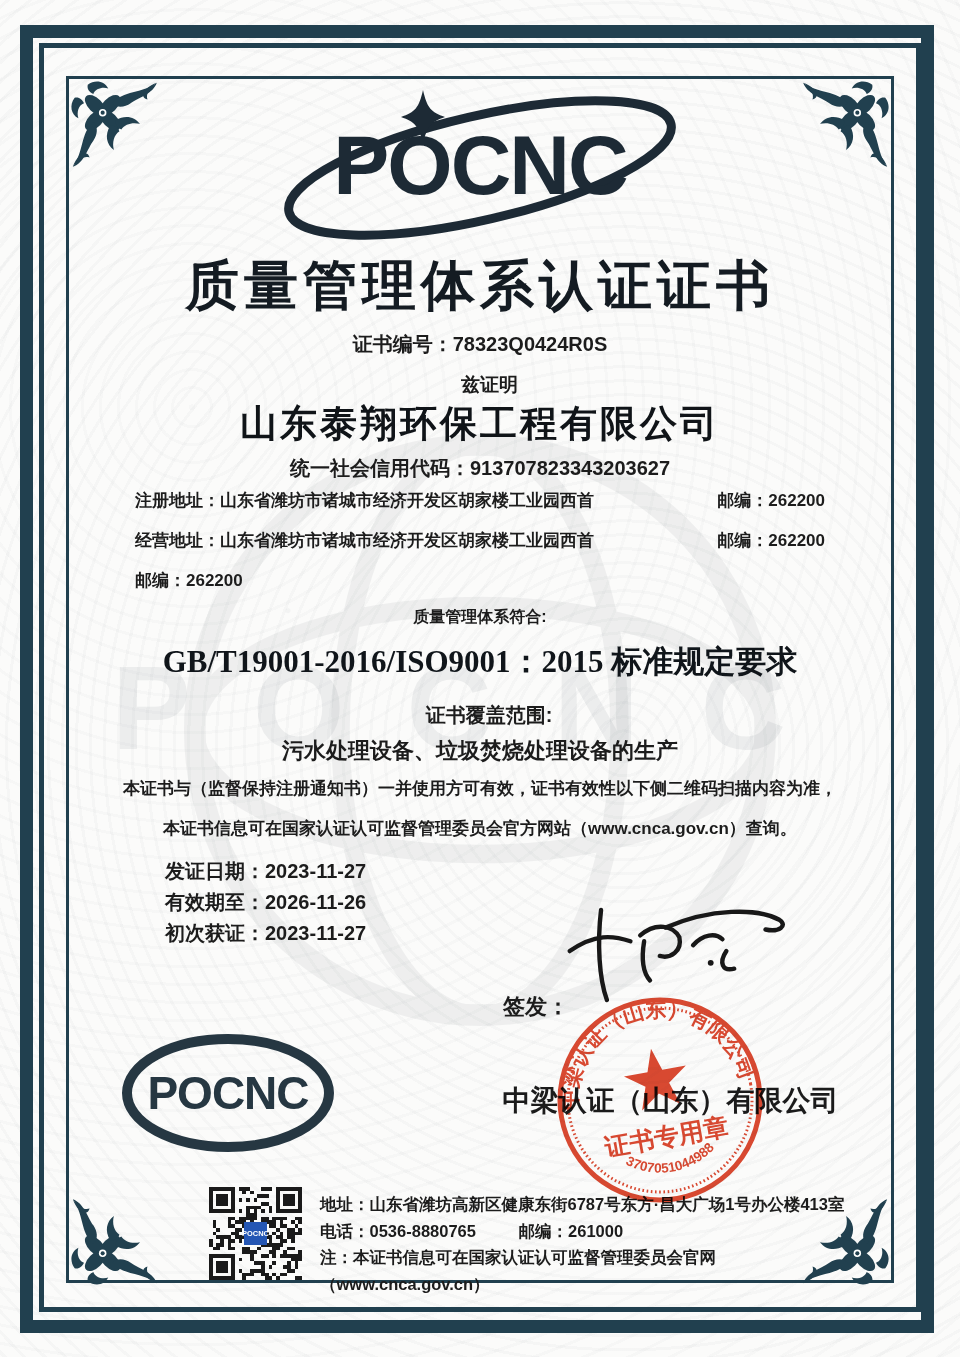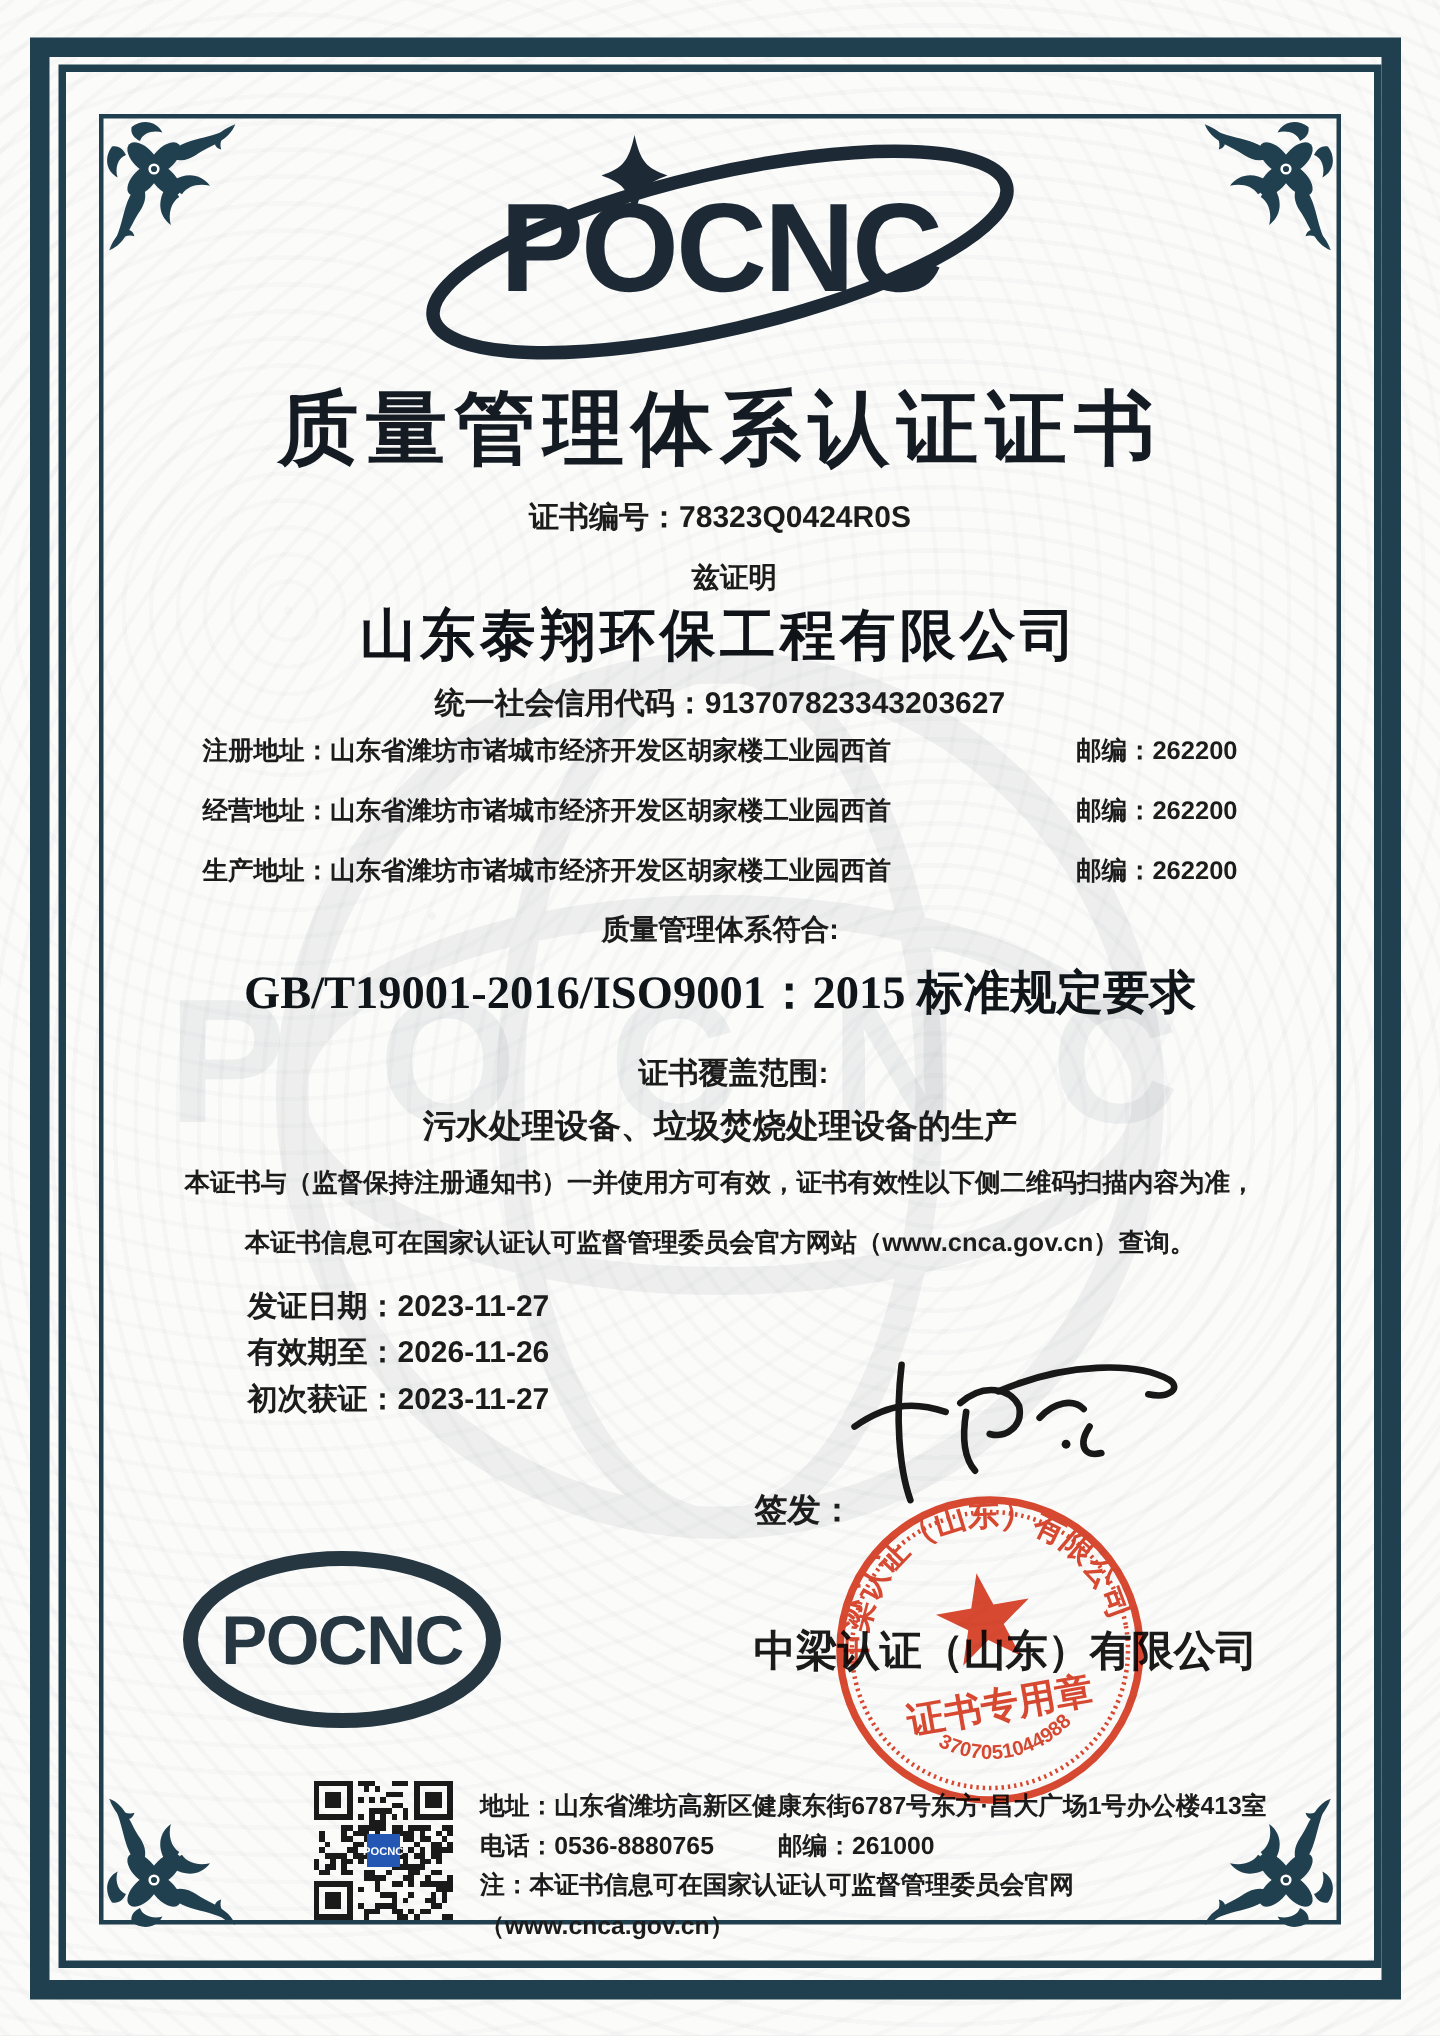--- a/index.html
+++ b/index.html
@@ -28,21 +28,21 @@
       pointer-events:none;}
   .wm-globe{position:absolute;left:170px;top:420px;width:620px;height:620px;opacity:0.06;pointer-events:none;}
   .logo-top{top:82px;}
   .title{top:250px;font-size:54px;font-weight:900;letter-spacing:5px;color:#141b22;}
   .cert-no{top:331px;font-size:20px;font-weight:700;}
   .certify{top:372px;font-size:19px;font-weight:700;padding-left:19px;}
   .company{top:399px;font-size:37px;font-weight:800;letter-spacing:3px;color:#101418;}
   .credit{top:455px;font-size:20px;font-weight:700;}
   .addr-block{position:absolute;left:135px;right:135px;top:489px;}
   .addr-row{display:flex;justify-content:space-between;height:40px;font-size:17px;font-weight:700;color:var(--ink);text-align:center;}
-  .sec-label{top:607px;font-size:19px;font-weight:700;}
+  .sec-label{top:607px;font-size:16px;font-weight:700;}
   .standard{top:641px;font-size:31px;font-weight:700;font-family:"Liberation Serif", serif;color:#10151a;}
   .scope-label{top:702px;font-size:20px;font-weight:700;padding-left:18px;}
   .scope{top:736px;font-size:22px;font-weight:700;}
   .notice1{top:777px;font-size:17px;font-weight:700;}
   .notice2{top:817px;font-size:17px;font-weight:700;}
   .dates{position:absolute;left:165px;top:856px;font-size:20px;font-weight:700;line-height:31px;color:var(--ink);}
   .sign-label{position:absolute;left:503px;top:992px;font-size:22px;font-weight:700;color:var(--ink);}
   .signature{position:absolute;left:556px;top:898px;width:235px;height:112px;color:#181818;}
   .logo-bottom{position:absolute;left:118px;top:1032px;width:220px;height:122px;color:#263742;}
   .issuer{position:absolute;left:498px;top:1082px;width:345px;text-align:center;
@@ -185,21 +185,20 @@
   <div class="addr-block">
     <div class="addr-row">
       <span><span>注册地址：</span><span>山东省潍坊市诸城市经济开发区胡家楼工业园西首</span></span>
       <span><span>邮编：</span><span>262200</span></span>
     </div>
     <div class="addr-row">
       <span><span>经营地址：</span><span>山东省潍坊市诸城市经济开发区胡家楼工业园西首</span></span>
       <span><span>邮编：</span><span>262200</span></span>
     </div>
     <div class="addr-row">
-      <span><span>生产地址：</span><span>山东省潍坊市诸城市经济开发区胡家楼工业园西首</span></span>
       <span><span>邮编：</span><span>262200</span></span>
     </div>
   </div>
 
   <div class="center sec-label">质量管理体系符合:</div>
   <div class="center standard">GB/T19001-2016/ISO9001：2015 标准规定要求</div>
   <div class="center scope-label">证书覆盖范围:</div>
   <div class="center notice1">本证书与（监督保持注册通知书）一并使用方可有效，证书有效性以下侧二维码扫描内容为准，</div>
   <div class="center scope">污水处理设备、垃圾焚烧处理设备的生产</div>
   <div class="center notice2">本证书信息可在国家认证认可监督管理委员会官方网站（www.cnca.gov.cn）查询。</div>

